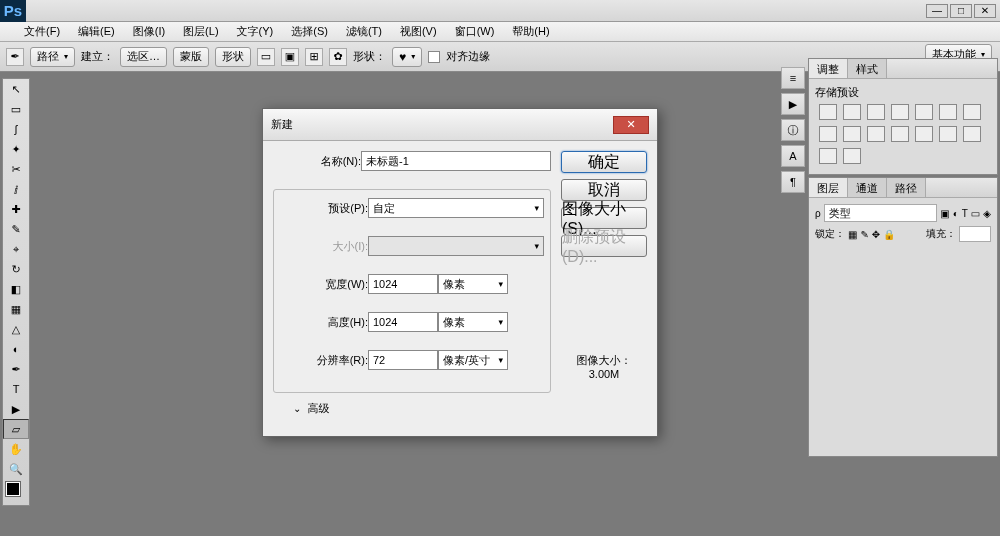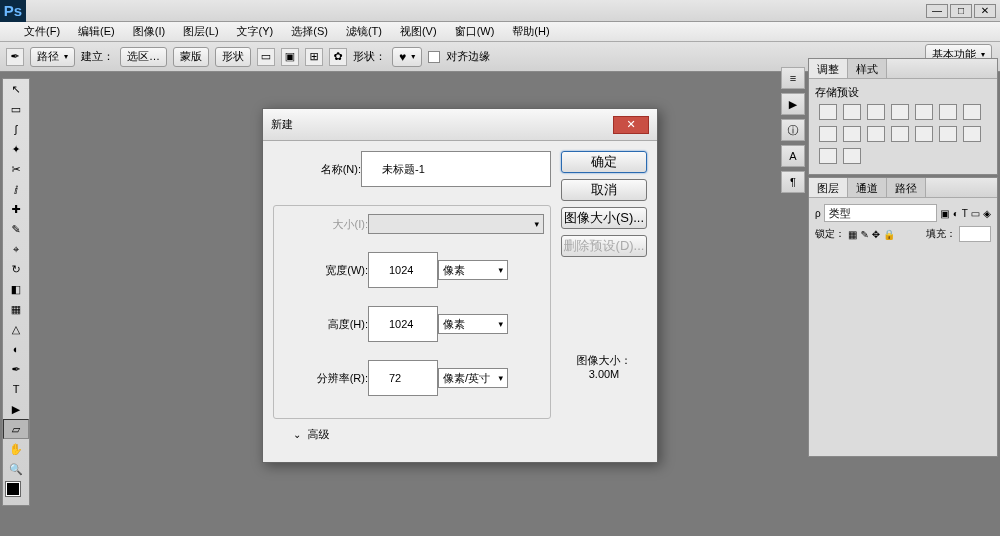--- a/index.html
+++ b/index.html
@@ -44,26 +44,26 @@
 .mini-input { width:32px; height:16px; border:1px solid #aaa; background:#fff; }
 
 .dialog { position:absolute; left:262px; top:108px; width:396px; background:#eeeeee; border:1px solid #666; box-shadow:3px 3px 12px rgba(0,0,0,.4); }
 .dlg-title { height:32px; background:linear-gradient(#f8f8f8,#dedede); border-bottom:1px solid #aaa; display:flex; align-items:center; padding:0 8px; }
 .dlg-close { margin-left:auto; width:36px; height:18px; background:#c94f44; border:1px solid #a03028; color:#fff; display:flex; align-items:center; justify-content:center; font-size:11px; cursor:pointer; }
 .dlg-body { display:flex; padding:10px 10px 20px 10px; gap:10px; }
 .dlg-grid { flex:1; }
 .form-row { display:flex; align-items:center; margin-bottom:18px; }
 .form-label { width:88px; text-align:right; font-size:11px; }
 .form-label.dim { color:#999; }
-.form-input { height:36px; border:1px solid #888; background:#fff; padding:0 20px; font-size:11px; }
+.form-input { height:20px; border:1px solid #888; background:#fff; padding:0 4px; font-size:11px; }
 .form-input.wide { flex:1; }
 .form-select { height:20px; border:1px solid #888; background:#fff; padding:0 4px; display:flex; align-items:center; position:relative; }
 .form-select::after { content:"▾"; position:absolute; right:4px; font-size:9px; }
 .dlg-btns { width:86px; display:flex; flex-direction:column; gap:6px; }
-.dlg-btn { height:22px; border:1px solid #777; border-radius:3px; background:linear-gradient(#fafafa,#dedede); display:flex; align-items:center; justify-content:center; cursor:pointer; font-size:13px; }
+.dlg-btn { height:22px; border:1px solid #777; border-radius:3px; background:linear-gradient(#fafafa,#dedede); display:flex; align-items:center; justify-content:center; cursor:pointer; font-size:16px; }
 .dlg-btn.primary { border-color:#2a6ab0; box-shadow:0 0 2px #4a8ad0; }
 .dlg-btn.disabled { color:#aaa; }
 .img-size { margin-top:90px; text-align:center; font-size:11px; }
 .advanced { display:flex; align-items:center; gap:6px; margin-top:8px; padding-left:20px; }
 .adv-chev { font-size:10px; }
 .group-border { border:1px solid #bbb; border-radius:3px; padding:8px 6px 4px 6px; margin-top:4px; }
 
 .essentials { position:absolute; right:8px; top:44px; }
 </style>
 </head>
@@ -209,20 +209,24 @@
     <div class="dlg-close">✕</div>
   </div>
   <div class="dlg-body">
     <div class="dlg-grid">
       <div class="form-row">
         <div class="form-label">名称(N):</div>
         <input class="form-input wide" value="未标题-1" style="">
       </div>
       <div class="group-border">
         <div class="form-row">
+          <div class="form-label">预设(P):</div>
+          <div class="form-select" style="flex:1;">自定</div>
+        </div>
+        <div class="form-row">
           <div class="form-label dim">大小(I):</div>
           <div class="form-select disabled" style="flex:1;background:#e4e4e4;"></div>
         </div>
         <div class="form-row">
           <div class="form-label">宽度(W):</div>
           <input class="form-input" style="width: 70px;" value="1024">
           <div class="form-select" style="width:70px;">像素</div>
         </div>
         <div class="form-row">
           <div class="form-label">高度(H):</div>

